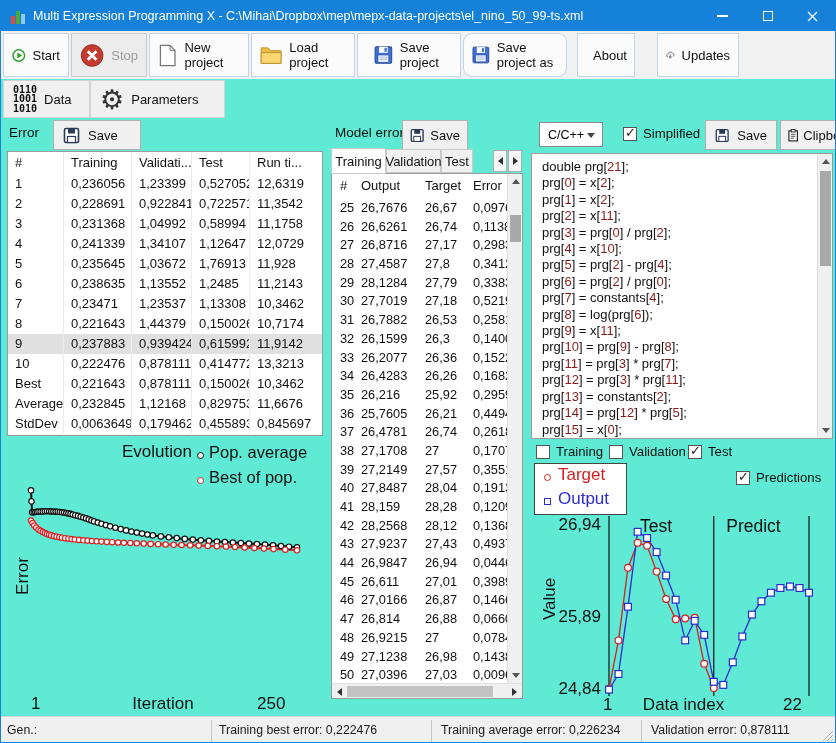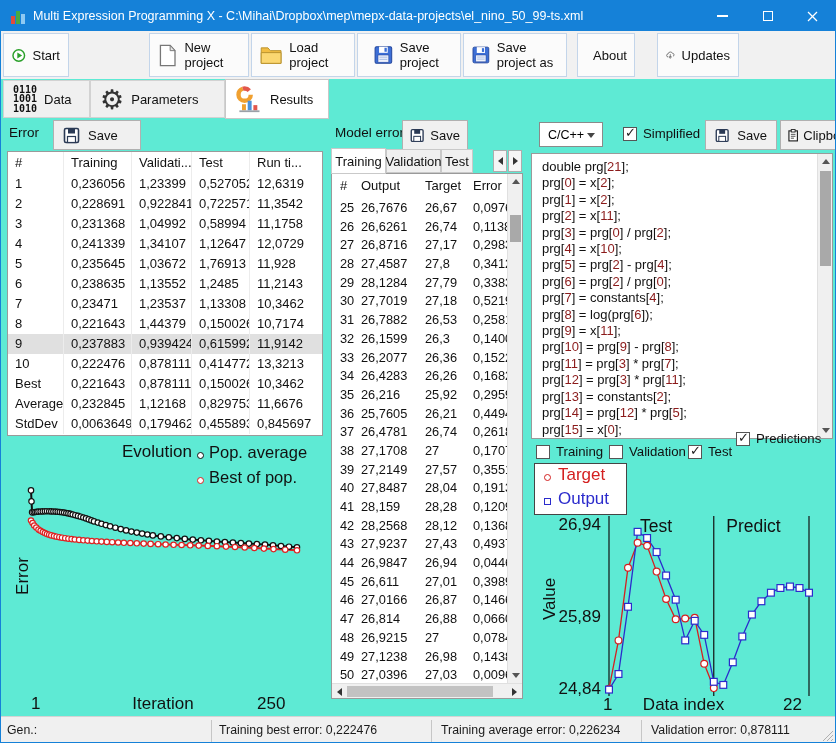--- a/index.html
+++ b/index.html
@@ -15,21 +15,21 @@
   .winbtn.min { right:90px; } .winbtn.max { right:45px; } .winbtn.close { right:0; }
   .glyph-min { width:11px; height:1.4px; background:#fff; }
   .glyph-max { width:10px; height:10px; border:1.2px solid #fff; }
 
   
   .toolbar { position:absolute; left:0; top:30px; width:100%; height:48px; background:#f1f1f1; }
   .tbtn { position:absolute; top:2px; height:44px; background:#fbfbfb; border:1px solid #c3d5ea;
           display:flex; align-items:center; gap:7px; padding:0 8px; font-size:13px; color:#111; cursor:default; }
   .tbtn.disabled { background:#ececec; border-color:#c9c9c9; color:#9b9b9b; }
   #btn-start{left:2px;width:66px;} #btn-stop{left:70px;width:76px;} #btn-new{left:148px;width:100px;}
-  #btn-load{left:250px;width:104px;} #btn-save{left:356px;width:104px;padding-left:16px;} #btn-saveas{left:462px;width:104px;}
+  #btn-load{left:250px;width:104px;} #btn-save{left:356px;width:104px;padding-left:16px;} #btn-saveas{left:462px;width:104px;border-radius:9px;}
   #btn-about{left:576px;width:58px;} #btn-updates{left:656px;width:82px;}
 
   
   .ntab { position:absolute; top:79px; height:38px; background:#f0f0f0; border:1px solid #d2d2d2;
           display:flex; align-items:center; gap:7px; padding:0 9px; font-size:13px; color:#111; }
   #tab-data{left:2px;width:87px;} #tab-params{left:89px;width:135px;}
   #tab-results{left:224px;width:104px; background:#fff; border-color:#c8c8c8; top:78px; height:40px; z-index:2;}
   .binicon { font-family:"DejaVu Sans Mono",monospace; font-weight:bold; font-size:10px; line-height:9.5px; color:#111; letter-spacing:0; }
   .gearchar { font-family:"DejaVu Sans",sans-serif; font-size:27px; color:#333; line-height:27px; }
 
@@ -129,20 +129,28 @@
   </div>
 
   <div class="toolbar">
     <div class="tbtn" id="btn-start">
       <svg width="27" height="27" viewBox="0 0 28 28">
         <circle cx="14" cy="14" r="12" fill="#fff" stroke="#2aa02a" stroke-width="3"></circle>
         <polygon points="11,8 21,14 11,20" fill="#2aa02a"></polygon>
       </svg>
       <span>Start</span>
     </div>
+    <div class="tbtn disabled" id="btn-stop">
+      <svg width="27" height="27" viewBox="0 0 28 28">
+        <circle cx="14" cy="14" r="12.5" fill="#c43a2f" stroke="#8e241c" stroke-width="1"></circle>
+        <line x1="9" y1="9" x2="19" y2="19" stroke="#fff" stroke-width="3.4"></line>
+        <line x1="19" y1="9" x2="9" y2="19" stroke="#fff" stroke-width="3.4"></line>
+      </svg>
+      <span>Stop</span>
+    </div>
     <div class="tbtn" id="btn-new">
       <svg width="24" height="27" viewBox="0 0 24 28">
         <path d="M3 1.5 H15 L21 8 V26.5 H3 Z" fill="#fff" stroke="#777" stroke-width="1.6"></path>
         <path d="M15 1.5 L21 8 H15 Z" fill="#e6e6e6" stroke="#777" stroke-width="1.2"></path>
       </svg>
       <span>New project</span>
     </div>
     <div class="tbtn" id="btn-load">
       <svg width="28" height="26" viewBox="0 0 28 26">
         <path d="M1.5 4 H10 L13 7.5 H26.5 V23.5 H1.5 Z" fill="#f2bd42" stroke="#b8912c" stroke-width="1.2"></path>
@@ -196,31 +204,20 @@
     <span class="binicon">
       <span>0110</span><br>
       <span>1001</span><br>
       <span>1010</span>
     </span>
     <span>Data</span>
   </div>
   <div class="ntab" id="tab-params">
     <span class="gearchar">⚙</span>
     <span>Parameters</span>
-  </div>
-  <div class="ntab" id="tab-results">
-    <svg width="28" height="28" viewBox="0 0 32 32">
-      <circle cx="11" cy="11" r="7" fill="none" stroke="#f0a030" stroke-width="5" stroke-dasharray="30 14"></circle>
-      <circle cx="11" cy="11" r="7" fill="none" stroke="#e2574c" stroke-width="5" stroke-dasharray="8 36" stroke-dashoffset="-30"></circle>
-      <rect x="8" y="22" width="4.5" height="7" fill="#f0a030"></rect>
-      <rect x="14.5" y="18" width="4.5" height="11" fill="#4a90d9"></rect>
-      <rect x="21" y="23" width="4.5" height="6" fill="#e2574c"></rect>
-      <rect x="5" y="29" width="23" height="2" fill="#9aa0a8"></rect>
-    </svg>
-    <span>Results</span>
   </div>
 
   <span class="lbl" style="left:8px; top:124px;">Error</span>
   <div class="sbtn" style="left:52px; width:88px;">
     <svg width="17" height="17" viewBox="0 0 17 17">
       <rect x="1.5" y="1.5" width="14" height="14" rx="1.5" fill="#fff" stroke="#2b3a55" stroke-width="1.6"></rect>
       <rect x="5" y="1.5" width="7" height="5" fill="#2b3a55"></rect>
       <rect x="4.5" y="9.5" width="8" height="6" fill="#fff" stroke="#2b3a55" stroke-width="1.2"></rect>
     </svg>
     <span>Save</span>
@@ -596,21 +593,21 @@
     <span>Training</span>
   </div>
   <div class="optrow" style="left:608px; top:443px;">
     <span class="cb" id="cb1"></span>
     <span>Validation</span>
   </div>
   <div class="optrow" style="left:687px; top:443px;">
     <span class="cb on" id="cb2"></span>
     <span>Test</span>
   </div>
-  <div class="optrow" style="left:735px; top:430px;">
+  <div class="optrow" style="left:735px; top:469px;">
     <span class="cb on" id="cb3"></span>
     <span>Predictions</span>
   </div>
 
   <span class="ctext" style="left:121px; top:441px;">Evolution</span>
   <span class="lmark" style="left:196px; top:451px; border:1.5px solid #111; border-radius:50%;"></span>
   <span class="ctext" style="left:208px; top:442px; font-size:16.5px;">Pop. average</span>
   <span class="lmark" style="left:196px; top:476px; border:1.5px solid #dd2222; border-radius:50%;"></span>
   <span class="ctext" style="left:208px; top:467px; font-size:16.5px;text-align:center;">Best of pop.</span>
   <span class="vlabel" style="left:-18px; top:565px;">Error</span>

